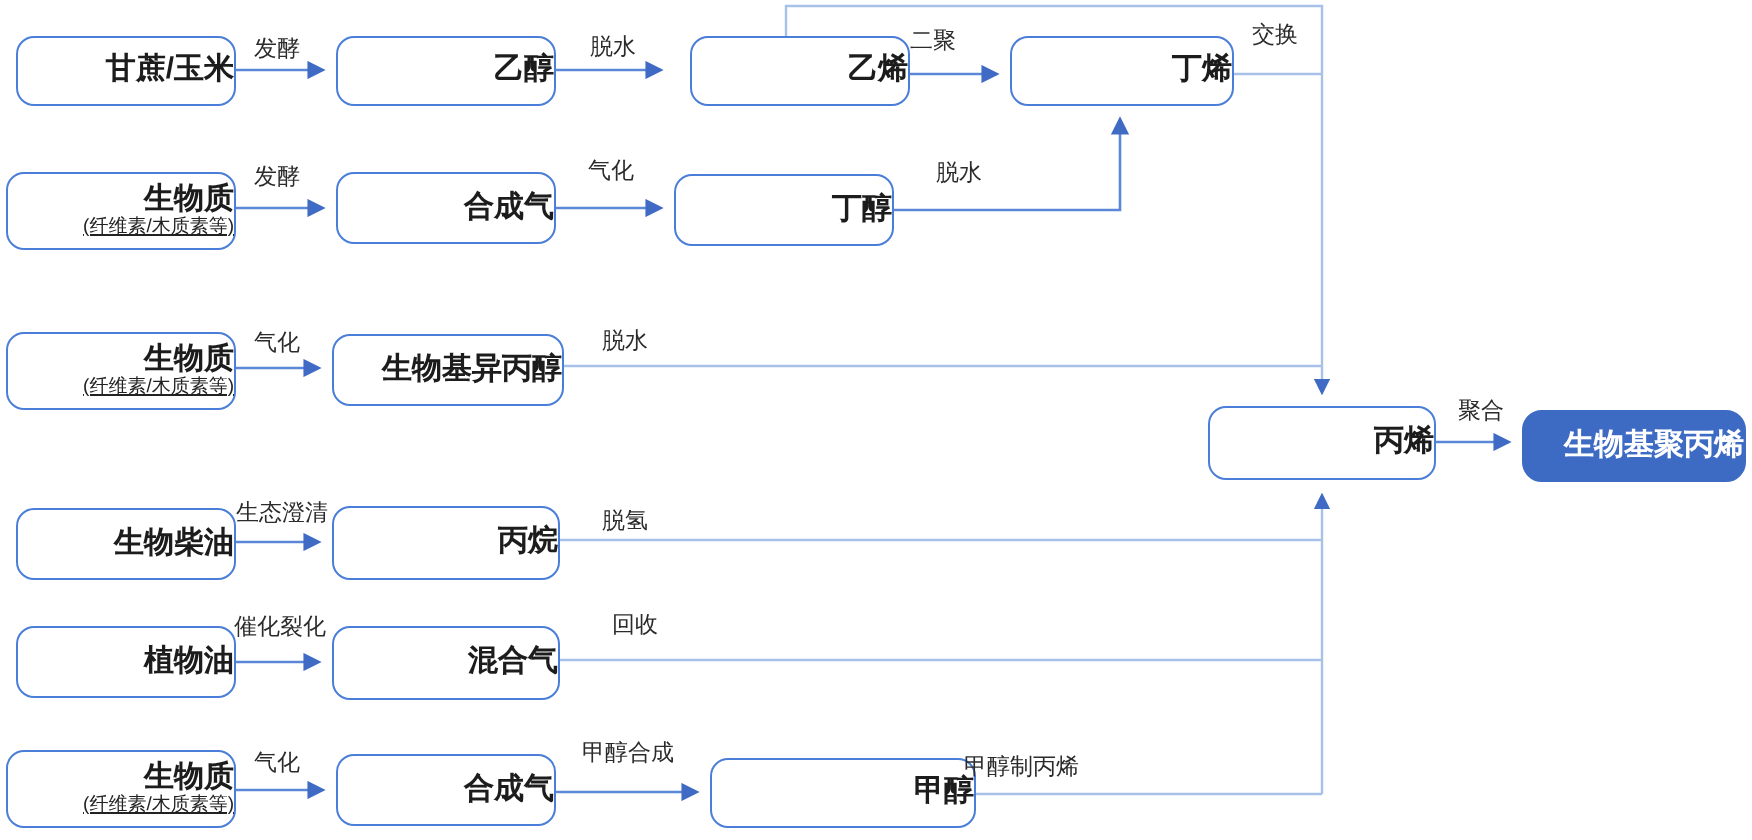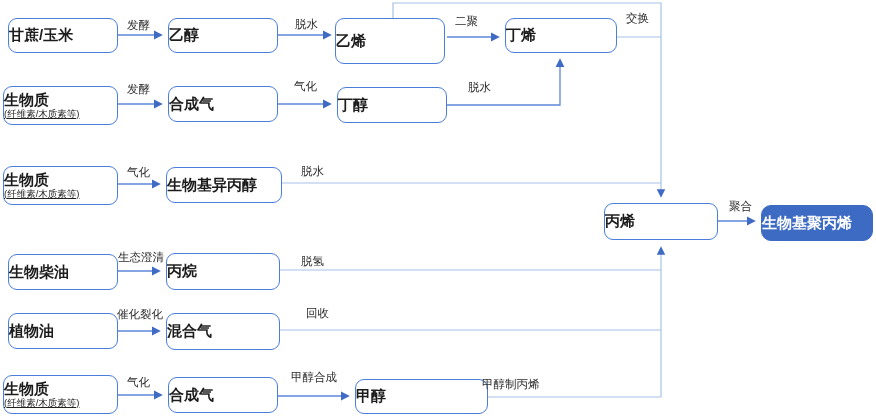--- a/index.html
+++ b/index.html
@@ -5,21 +5,21 @@
   html,body{margin:0;padding:0;background:#ffffff;}
   .canvas{
     position:relative;width:876px;height:420px;background:#ffffff;
     font-family:"Liberation Sans",sans-serif;overflow:hidden;
   }
   .canvas svg{position:absolute;left:0;top:0;}
   .ln{stroke:#a7c1e8;stroke-width:1.2;fill:none;}
   .ar{stroke:#5b87d7;stroke-width:1.3;fill:none;}
   .node{
     position:absolute;background:#ffffff;border:1.5px solid #4a7ed9;border-radius:9px;
-    display:flex;flex-direction:column;align-items:flex-start;justify-content:center;
+    display:flex;flex-direction:column;align-items:flex-end;justify-content:center;
     font-size:15px;font-weight:600;color:#1c1c1c;line-height:1.12;white-space:nowrap;
     box-sizing:border-box;
   }
   .node .sub{font-size:9.5px;font-weight:400;color:#222;text-decoration:underline;}
   .node.final{
     background:#3d6bc4;border-color:#3d6bc4;color:#ffffff;border-radius:10px;
     font-size:15px;font-weight:700;
   }
   .elabel{
     position:absolute;font-size:11.5px;color:#2b2b2b;white-space:nowrap;line-height:1;
@@ -66,21 +66,21 @@
     <path class="ar" d="M278 396 H348" marker-end="url(#ah)"></path>
     <path class="ln" d="M467 397 H661"></path>
   </svg>
 
   <div class="node" style="left:8px;top:18px;width:110px;height:35px">
     <span>甘蔗/玉米</span>
   </div>
   <div class="node" style="left:168px;top:18px;width:110px;height:35px">
     <span>乙醇</span>
   </div>
-  <div class="node" style="left:335px;top:18px;width:110px;height:46px">
+  <div class="node" style="left:345px;top:18px;width:110px;height:35px">
     <span>乙烯</span>
   </div>
   <div class="node" style="left:505px;top:18px;width:112px;height:35px">
     <span>丁烯</span>
   </div>
 
   <div class="node" style="left:3px;top:86px;width:115px;height:39px">
     <span>生物质</span>
     <span class="sub">(纤维素/木质素等)</span>
   </div>

